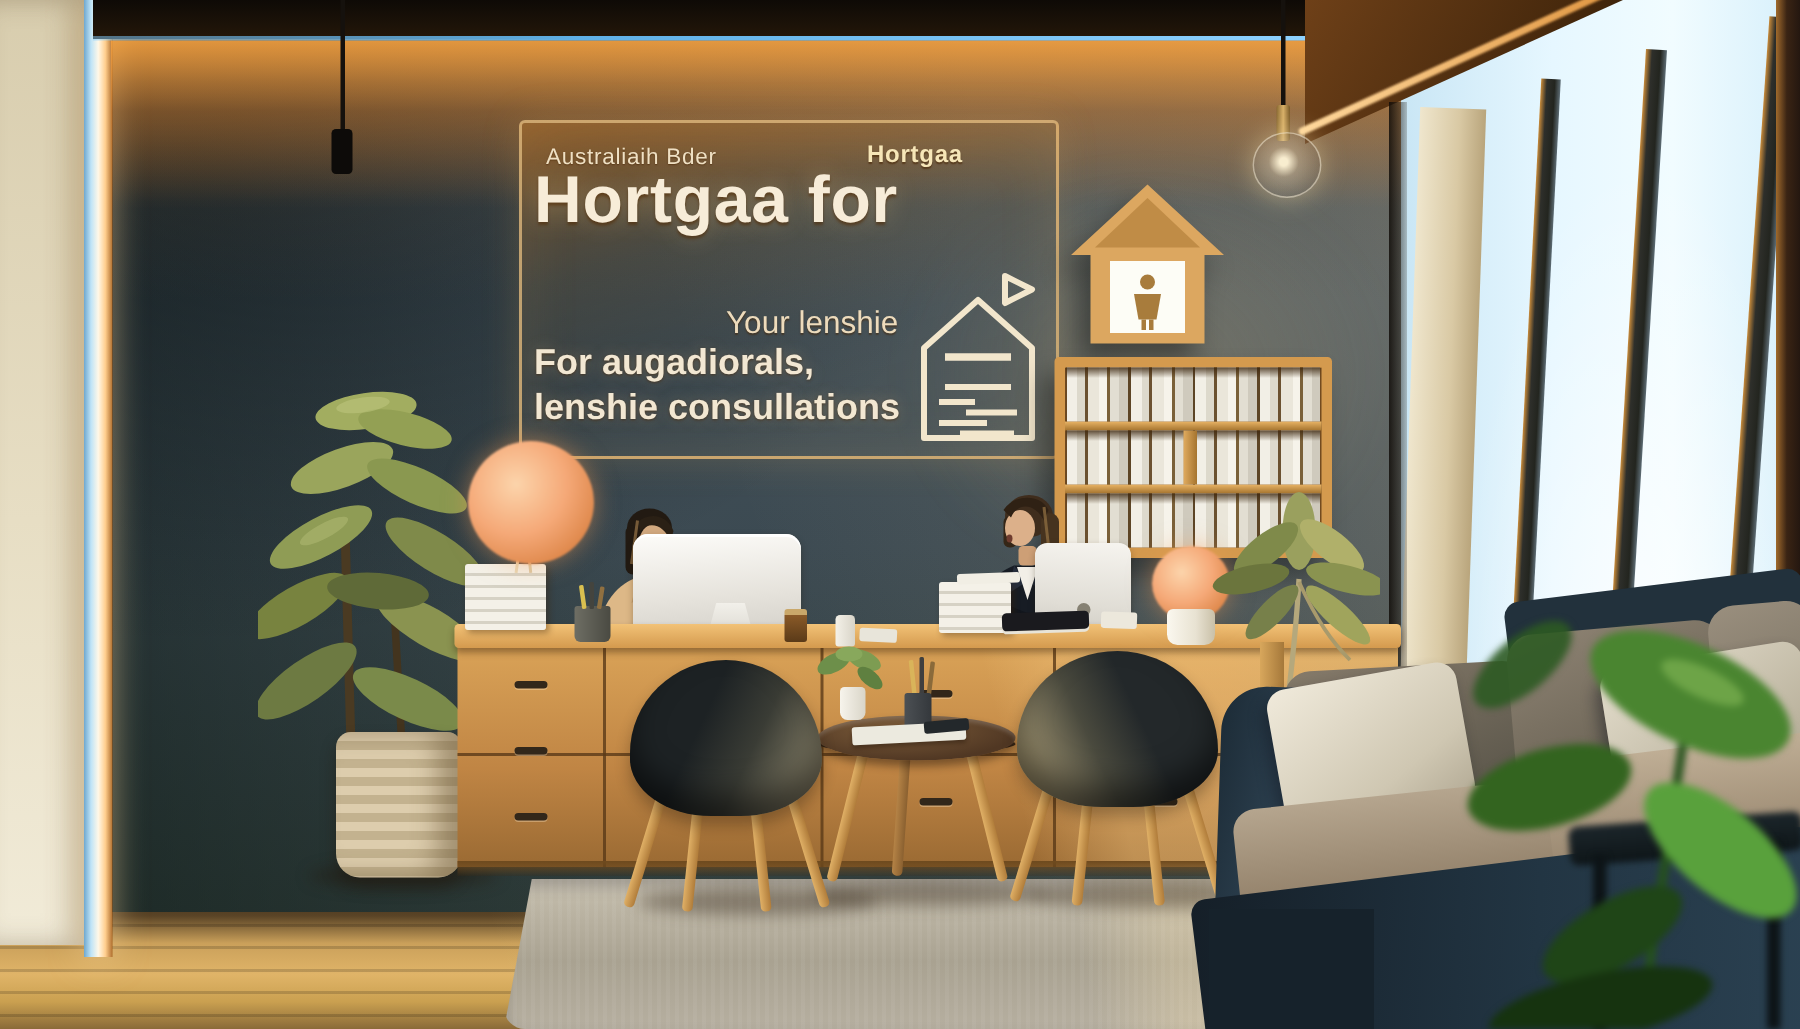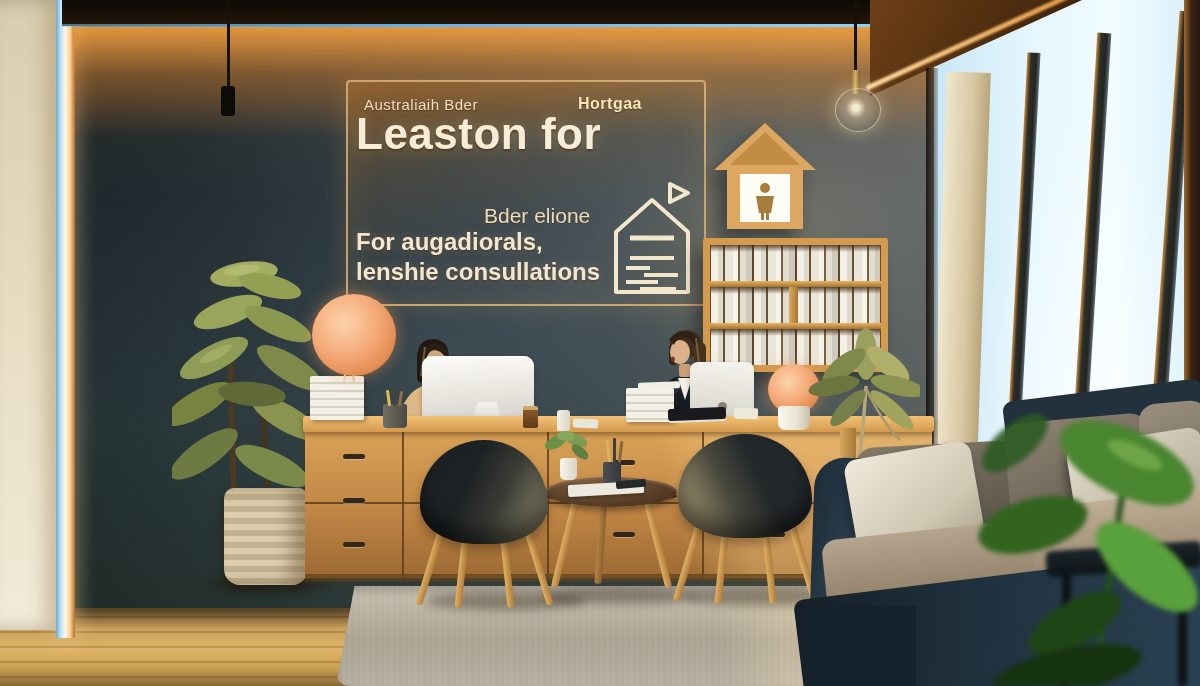--- a/index.html
+++ b/index.html
@@ -183,22 +183,22 @@
 
   <div class="abs cord" style="left:227px;top:0;width:3px;height:88px;"></div>
   <div class="abs cord-fixture"></div>
   <div class="abs cord" style="left:854px;top:0;width:3px;height:72px;"></div>
   <div class="abs pendant-stem"></div>
   <div class="abs pendant-globe"></div>
 
   <div class="abs signboard">
     <div class="sign-sm" style="left:16px;top:14px;">Australiaih Bder</div>
     <div class="sign-sm" style="left:230px;top:13px;font-size:16px;font-weight:700;color:#f6e6b8;">Hortgaa</div>
-    <div class="sign-h" style="top:30px;">Leaston for</div>
-    <div class="sign-tag">Bder elione</div>
+    <div class="sign-h" style="top:30px;">Hortgaa for</div>
+    <div class="sign-tag">Your lenshie</div>
     <div class="sign-sub" style="top:176px;">lenshie consullations</div>
     <div class="sign-sub" style="top:146px;">For augadiorals,</div>
     <svg style="position:absolute;right:2px;top:94px;" width="102" height="124" viewBox="0 0 102 124">
       <path d="M16 116 V56 L52 24 L88 56 V116 Z" fill="none" stroke="#f2e6cc" stroke-width="4" stroke-linejoin="round"></path>
       <path d="M70 8 L88 17 L70 26 Z" fill="none" stroke="#f2e6cc" stroke-width="4" stroke-linejoin="round"></path>
       <line x1="30" y1="62" x2="74" y2="62" stroke="#f2e6cc" stroke-width="5"></line>
       <line x1="30" y1="82" x2="74" y2="82" stroke="#f2e6cc" stroke-width="4"></line>
       <line x1="26" y1="92" x2="50" y2="92" stroke="#f2e6cc" stroke-width="4"></line>
       <line x1="44" y1="99" x2="78" y2="99" stroke="#f2e6cc" stroke-width="4"></line>
       <line x1="26" y1="106" x2="58" y2="106" stroke="#f2e6cc" stroke-width="4"></line>

